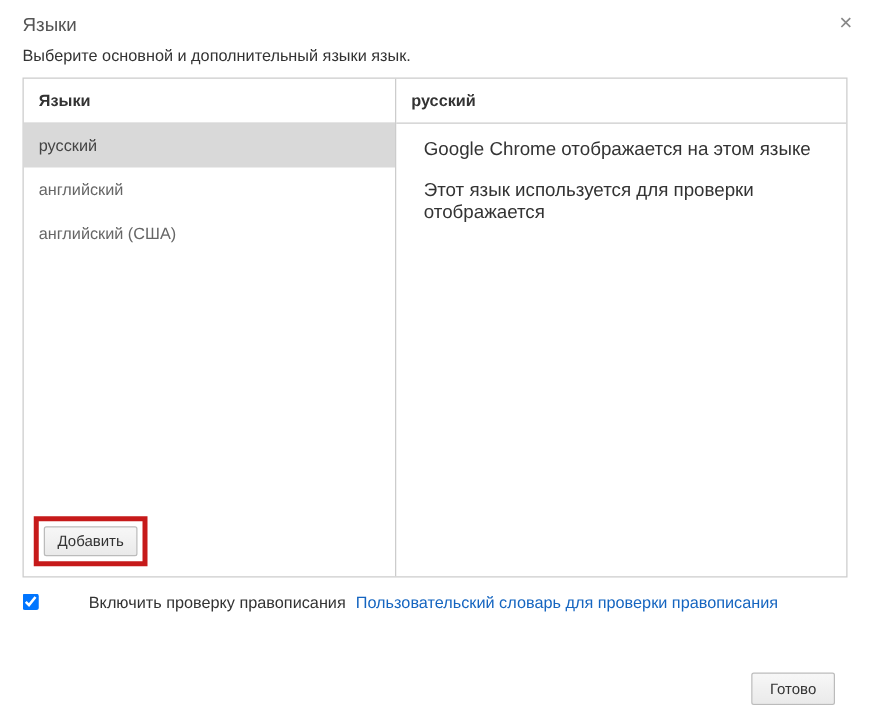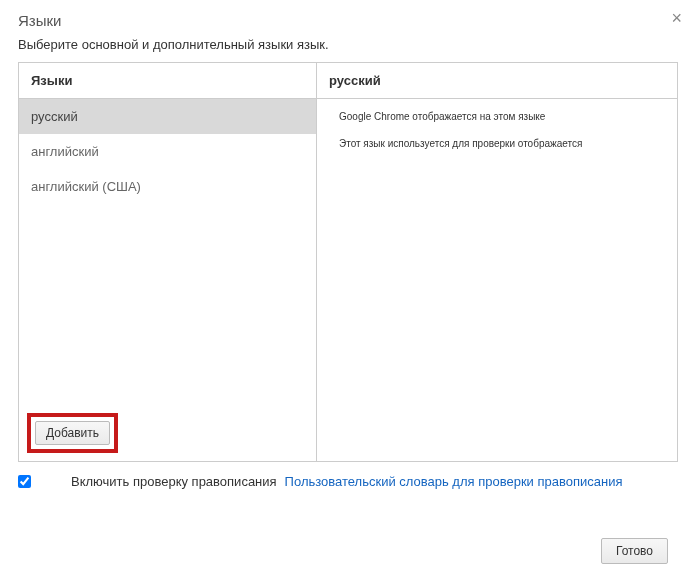--- a/index.html
+++ b/index.html
@@ -88,21 +88,21 @@
       font-size: 12px;
       color: #333;
       cursor: pointer;
     }
     .detail-list {
       padding: 4px 0;
     }
     .detail-item {
       padding: 8px 22px;
       color: #333;
-      font-size: 10px;
+      font-size: 15px;
     }
     .spellcheck-row {
       margin-top: 12px;
       display: flex;
       align-items: center;
       gap: 6px;
     }
     .spellcheck-row input[type="checkbox"] {
       cursor: pointer;
     }

